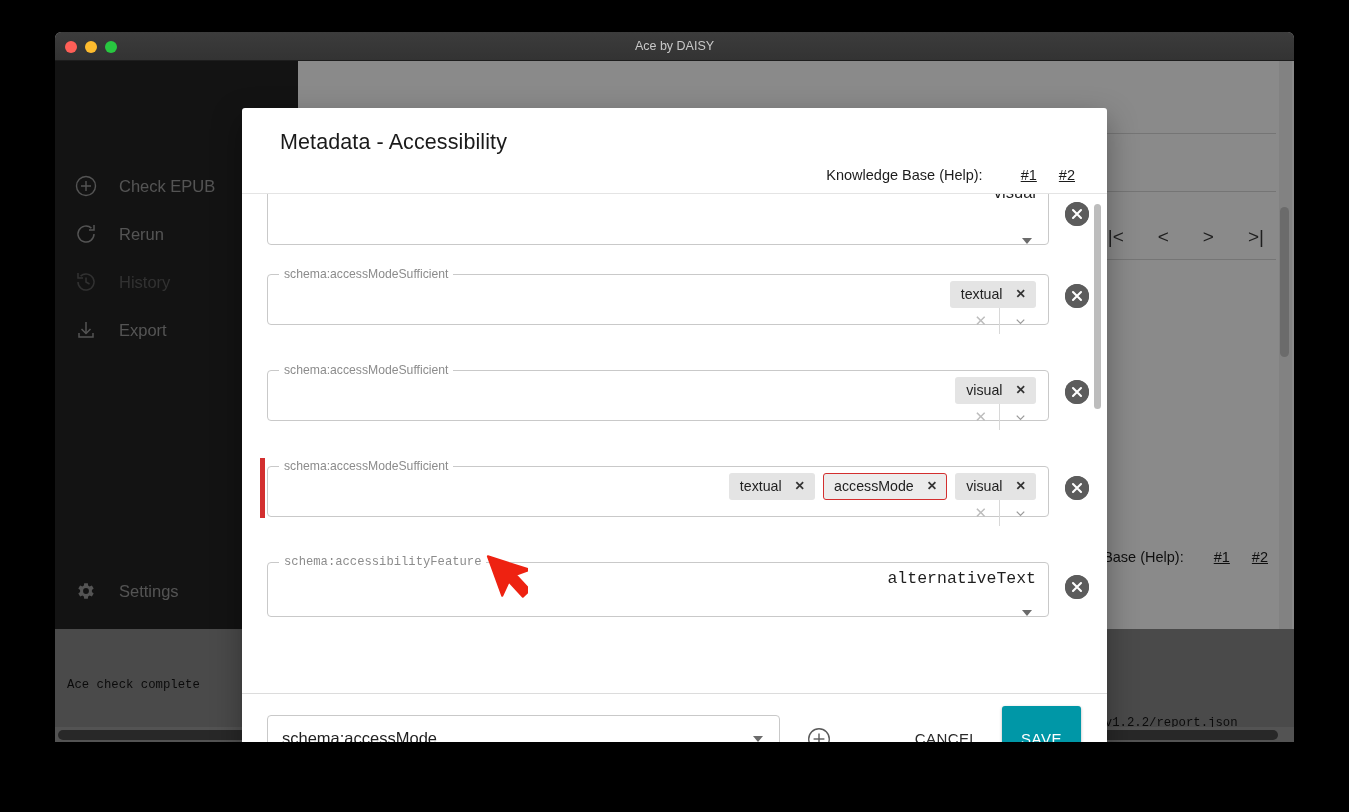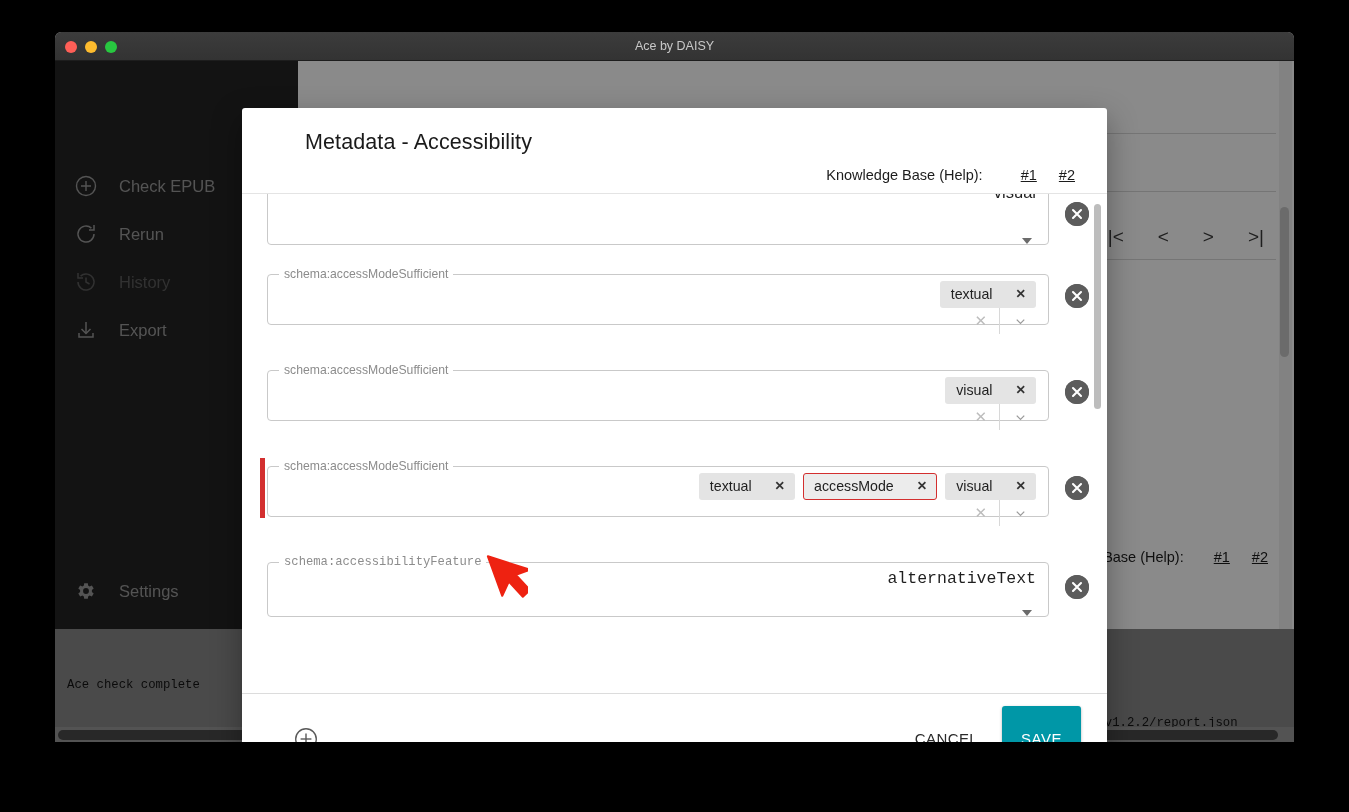--- a/index.html
+++ b/index.html
@@ -147,22 +147,21 @@
     width: 865px; height: 675px;
     background: #fff;
     border-radius: 3px;
     box-shadow: 0 11px 30px rgba(0,0,0,0.35);
     z-index: 60;
     display: flex; flex-direction: column;
     overflow: hidden;
   }
   #dialog-header {
     flex: 0 0 auto;
-    padding: 22px 32px 10px 15px;
-    margin-left: 48px;
+    padding: 22px 32px 10px 38px;
   }
   #dialog-title {
     font-size: 21.5px; color: #1a1a1a; font-weight: 400;
     letter-spacing: 0.1px;
   }
   #dialog-help {
     margin-top: 12px;
     text-align: right;
     font-size: 14.5px; color: #1c1c1c;
   }
@@ -225,21 +224,21 @@
     display: flex; align-items: flex-end;
     padding: 0 12px 0 14px;
     flex-direction: column;
   }
   .ctl-value {
     font-size: 16.5px; color: #1f1f1f;
     flex: 1 1 auto;
   }
   .chips { display: flex; align-items: center; gap: 8px; flex: 1 1 auto; }
   .chip {
-    display: inline-flex; align-items: center; gap: 23px;
+    display: inline-flex; align-items: center; gap: 13px;
     background: #e4e4e4;
     border-radius: 3px;
     padding: 4px 9px 4px 10px;
     font-size: 14.2px; color: #1f1f1f;
     border: 1px solid transparent;
     line-height: 1.2;
   }
   .chip.invalid {
     border: 1px solid #d32f2f;
     background: #ececec;
@@ -605,20 +604,24 @@
           </div>
 
           <div style="height:40px;"></div>
         </div>
 
         <div id="db-vscroll-track"></div>
         <div id="db-vscroll-thumb"></div>
       </div>
 
       <div id="dialog-footer">
+        <div id="footer-select">
+          <span class="ctl-value">schema:accessMode</span>
+          <span class="ctl-caret"></span>
+        </div>
         <span id="add-btn">
           <svg width="26" height="26" viewBox="0 0 24 24" fill="none" stroke="#5a5a5a" stroke-width="1.3">
             <circle cx="12" cy="12" r="9.5"></circle>
               <line x1="12" y1="7" x2="12" y2="17"></line>
               <line x1="7" y1="12" x2="17" y2="12"></line>
           </svg>
         </span>
         <span id="footer-spacer"></span>
         <button id="cancel-btn">CANCEL</button>
         <button id="save-btn">SAVE</button>

